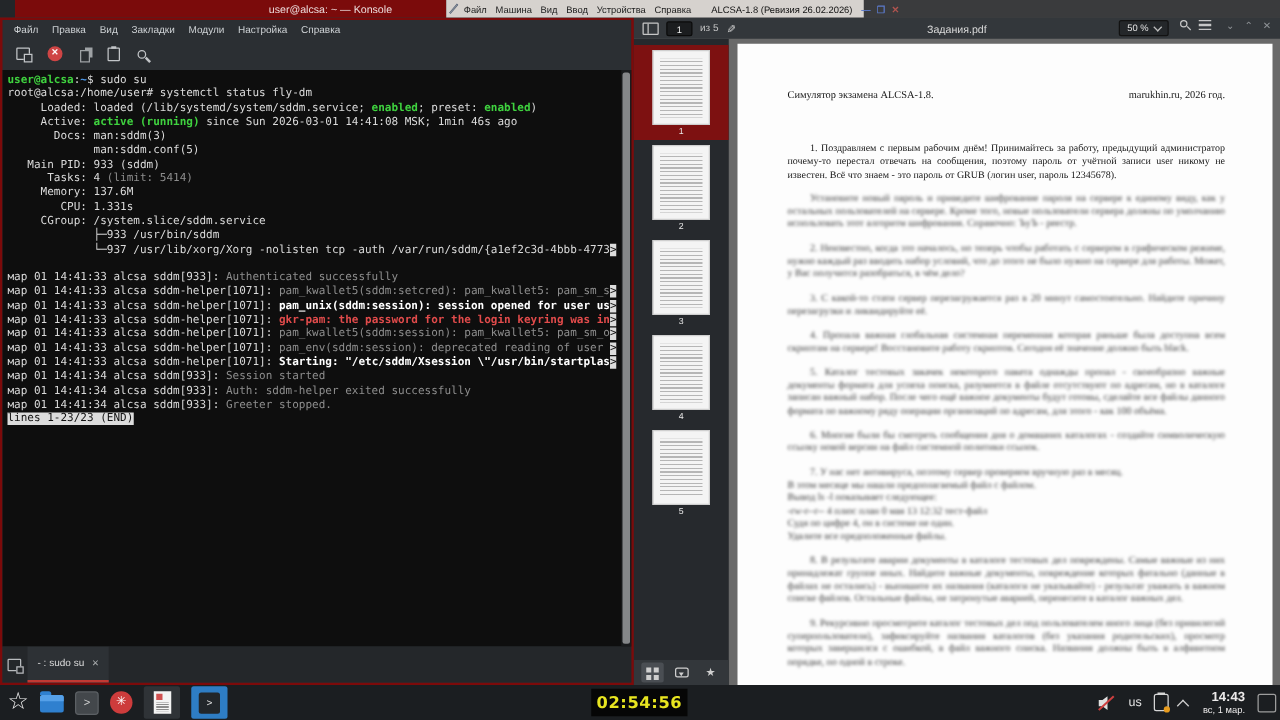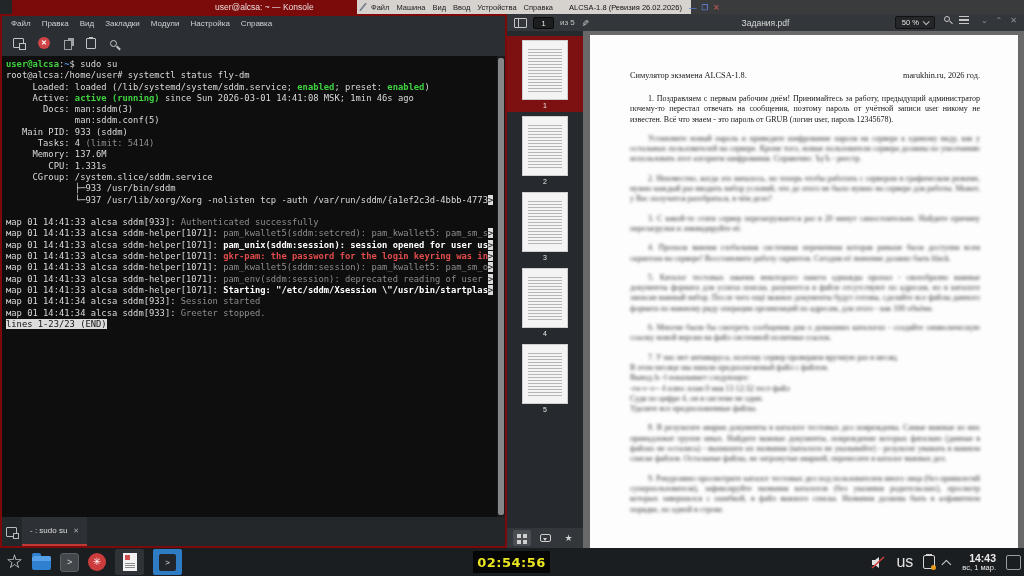--- a/index.html
+++ b/index.html
@@ -77,21 +77,21 @@
   .p-sidetools { height:20px; background:#33373b; display:flex; align-items:center; justify-content:space-evenly; flex:0 0 20px; }
   .side-btn { width:18px; height:16px; display:flex; align-items:center; justify-content:center; border-radius:2px; color:#cfcfcf; }
   .side-btn.active { background:#4a4e53; }
   .ic-grid { width:4px; height:4px; background:#cfcfcf; box-shadow:6px 0 0 #cfcfcf, 0 6px 0 #cfcfcf, 6px 6px 0 #cfcfcf; margin:-5px 0 0 -5px; }
   .ic-chat { width:11px; height:8px; border:1px solid #cfcfcf; border-radius:2px; position:relative; }
   .ic-chat::after { content:""; position:absolute; left:2px; bottom:-3px; border:3px solid transparent; border-top-color:#cfcfcf; border-left-width:2px; border-right-width:2px; }
   .ic-star { font-size:9px; line-height:9px; color:#cfcfcf; }
 
   .p-main { flex:1; padding:4px 6px 0 7px; min-width:0; }
   .p-page { background:#fdfdfd; width:100%; height:100%; padding:36px 38px 0 40px; font-family:"Liberation Serif",serif; color:#161616; overflow:hidden; }
-  .doc-header { display:flex; justify-content:space-between; font-size:8.3px; margin-bottom:14px; }
+  .doc-header { display:flex; justify-content:space-between; font-size:8.3px; margin-bottom:34px; }
   .doc-para { font-size:8px; line-height:10.3px; text-align:justify; text-indent:18px; margin:0 0 9px; }
   .doc-para.blurred { filter:blur(1.4px); color:#3c3c3c; }
   .doc-para.pre { white-space:pre-line; text-align:left; }
 
   
   .taskbar { position:absolute; left:0; top:548px; width:1024px; height:28px; background:#1b1e21; display:flex; align-items:center; gap:9px; padding:0 6px; z-index:6; }
   .tb-star { font-size:19px; color:#f0f0f0; line-height:20px; }
   .tb-folder { width:19px; height:14px; background:#2f80cf; border-radius:2px; position:relative; margin-top:2px; }
   .tb-folder::before { content:""; position:absolute; left:0; top:-3px; width:9px; height:3px; background:#2f80cf; border-radius:2px 2px 0 0; }
   .tb-folder::after { content:""; position:absolute; left:0; right:0; top:0; height:5px; background:#55a0e8; border-radius:2px 2px 0 0; }
@@ -99,21 +99,21 @@
   .tb-red { width:18px; height:18px; border-radius:50%; background:#cd3c3c; color:#fff; font-size:10px; line-height:18px; text-align:center; }
   .task { width:29px; height:26px; display:flex; align-items:center; justify-content:center; border-radius:2px; }
   .task.doc-task { background:#2f3337; }
   .task.active { background:var(--task-blue); }
   .doc-icon { width:14px; height:18px; background:#f3f3f3; position:relative; }
   .doc-icon::before { content:""; position:absolute; left:2px; top:2px; width:5px; height:5px; background:#d05050; }
   .doc-icon::after { content:""; position:absolute; left:2px; right:2px; top:9px; bottom:2px; background:repeating-linear-gradient(#f3f3f3 0 1px, #8c8c8c 1px 2px); }
   .mini-term { width:17px; height:17px; background:#22262a; border-radius:2px; color:#eaeaea; font-size:8px; display:flex; align-items:center; justify-content:center; }
   .timer { position:absolute; left:473px; top:3px; width:77px; height:22px; background:#060606; color:var(--timer-yellow); font:bold 13px "DejaVu Sans",sans-serif; letter-spacing:.5px; display:flex; align-items:center; justify-content:center; }
   .tray { position:absolute; right:3px; top:0; height:28px; display:flex; align-items:center; gap:10px; }
-  .kb-layout { color:#e2e2e2; font-size:16px; }
+  .kb-layout { color:#e2e2e2; font-size:10px; }
   .ic-clip-tray { width:12px; height:14px; border:1px solid #d5d5d5; border-radius:2px; position:relative; }
   .ic-clip-tray::before { content:""; position:absolute; left:2px; top:-2px; width:6px; height:2px; background:#d5d5d5; }
   .ic-clip-tray::after { content:""; position:absolute; right:-2px; bottom:-2px; width:5px; height:5px; border-radius:50%; background:#e89c1e; }
   .tray-caret { width:7px; height:7px; border-left:1.6px solid #cfcfcf; border-top:1.6px solid #cfcfcf; transform:rotate(45deg) translateY(3px); }
   .clock { text-align:right; color:#eceaea; line-height:1.15; }
   .clock .time { font-size:10.5px; font-weight:bold; }
   .clock .date { font-size:7.5px; }
   .show-desktop { width:15px; height:15px; border:1px solid #9d9d9d; border-radius:2px; }
 </style>
 </head>
@@ -178,20 +178,21 @@
           <div class="tl"><span>             └─937 /usr/lib/xorg/Xorg -nolisten tcp -auth /var/run/sddm/{a1ef2c3d-4bbb-4773</span><span class="c-inv">&gt;</span></div>
           <div class="tl">&nbsp;</div>
           <div class="tl"><span>мар 01 14:41:33 alcsa sddm[933]: </span><span class="c-gr">Authenticated successfully</span></div>
           <div class="tl"><span>мар 01 14:41:33 alcsa sddm-helper[1071]: </span><span class="c-gr">pam_kwallet5(sddm:setcred): pam_kwallet5: pam_sm_s</span><span class="c-inv">&gt;</span></div>
           <div class="tl"><span>мар 01 14:41:33 alcsa sddm-helper[1071]: </span><span class="c-b">pam_unix(sddm:session): session opened for user us</span><span class="c-inv">&gt;</span></div>
           <div class="tl"><span>мар 01 14:41:33 alcsa sddm-helper[1071]: </span><span class="c-r">gkr-pam: the password for the login keyring was in</span><span class="c-inv">&gt;</span></div>
           <div class="tl"><span>мар 01 14:41:33 alcsa sddm-helper[1071]: </span><span class="c-gr">pam_kwallet5(sddm:session): pam_kwallet5: pam_sm_o</span><span class="c-inv">&gt;</span></div>
           <div class="tl"><span>мар 01 14:41:33 alcsa sddm-helper[1071]: </span><span class="c-gr">pam_env(sddm:session): deprecated reading of user </span><span class="c-inv">&gt;</span></div>
           <div class="tl"><span>мар 01 14:41:33 alcsa sddm-helper[1071]: </span><span class="c-b">Starting: "/etc/sddm/Xsession \"/usr/bin/startplas</span><span class="c-inv">&gt;</span></div>
           <div class="tl"><span>мар 01 14:41:34 alcsa sddm[933]: </span><span class="c-gr">Session started</span></div>
+          <div class="tl"><span>мар 01 14:41:34 alcsa sddm[933]: </span><span class="c-gr">Auth: sddm-helper exited successfully</span></div>
           <div class="tl"><span>мар 01 14:41:34 alcsa sddm[933]: </span><span class="c-gr">Greeter stopped.</span></div>
           <div class="tl"><span class="c-inv">lines 1-23/23 (END)</span></div>
         </div>
       <div class="term-scrollbar">
         <div class="term-thumb"></div>
       </div>
     </div>
     <div class="k-tabbar">
       <span class="tab-new"></span>
       <span class="k-tab">

